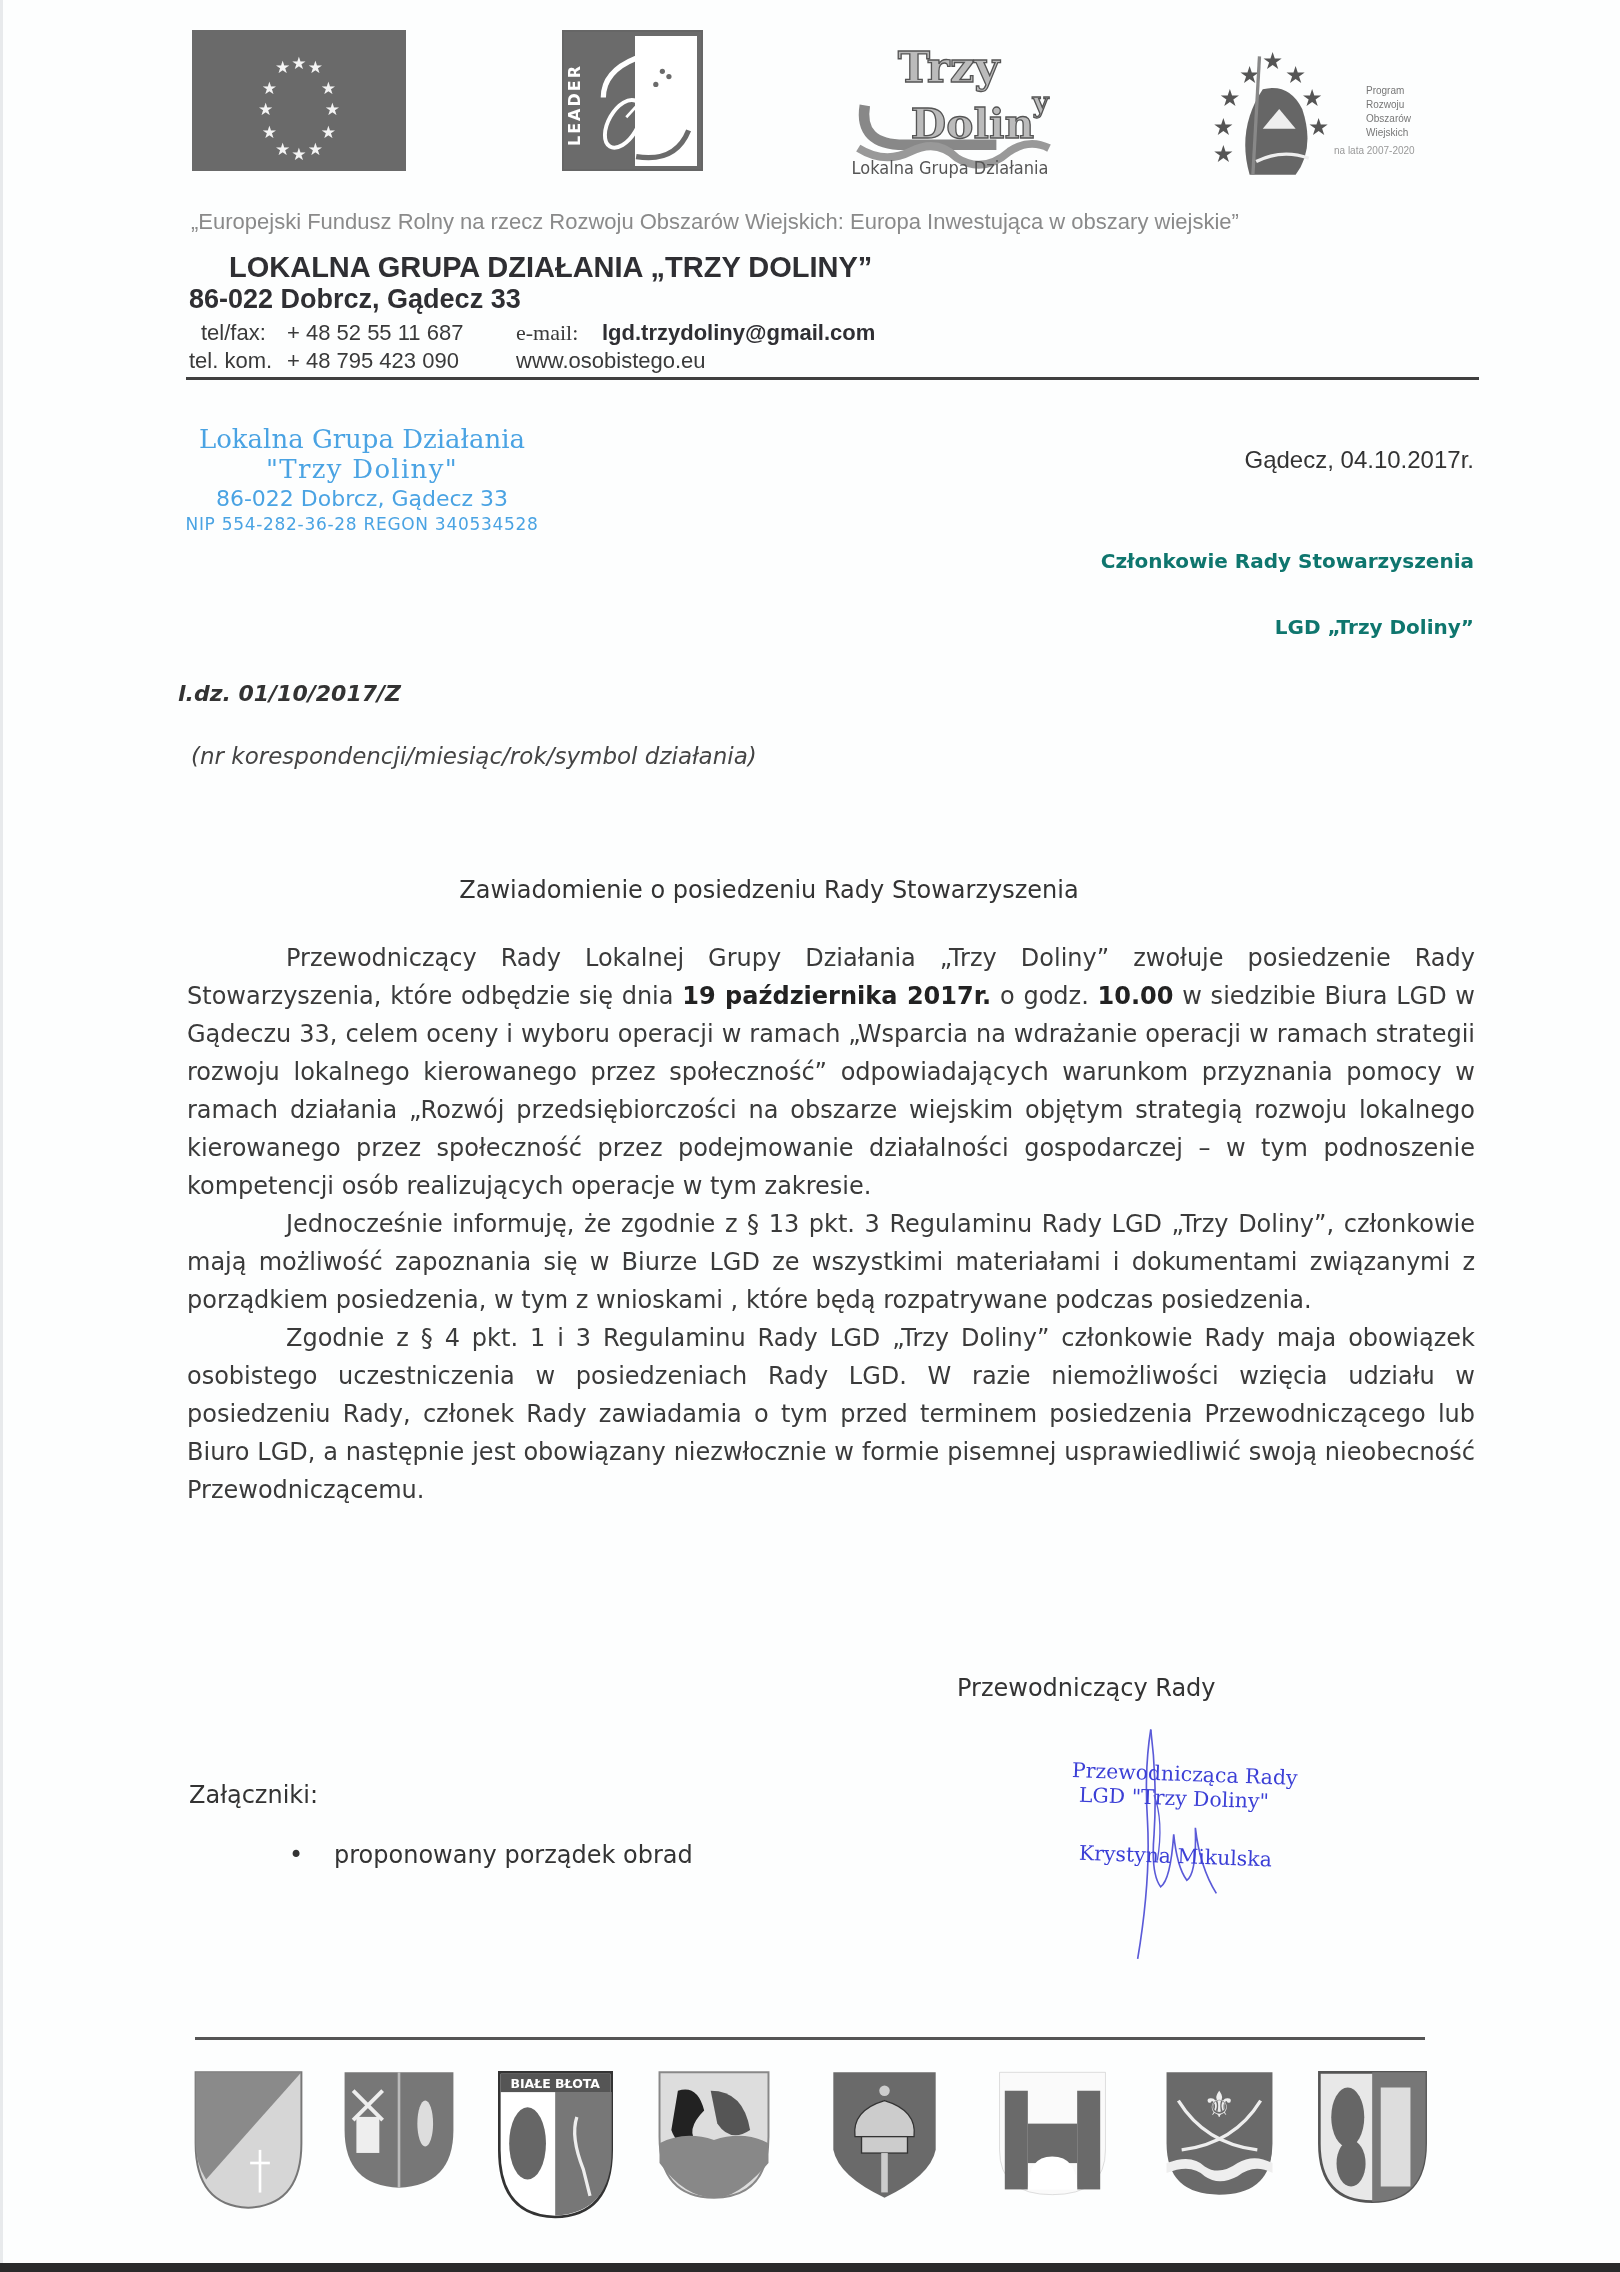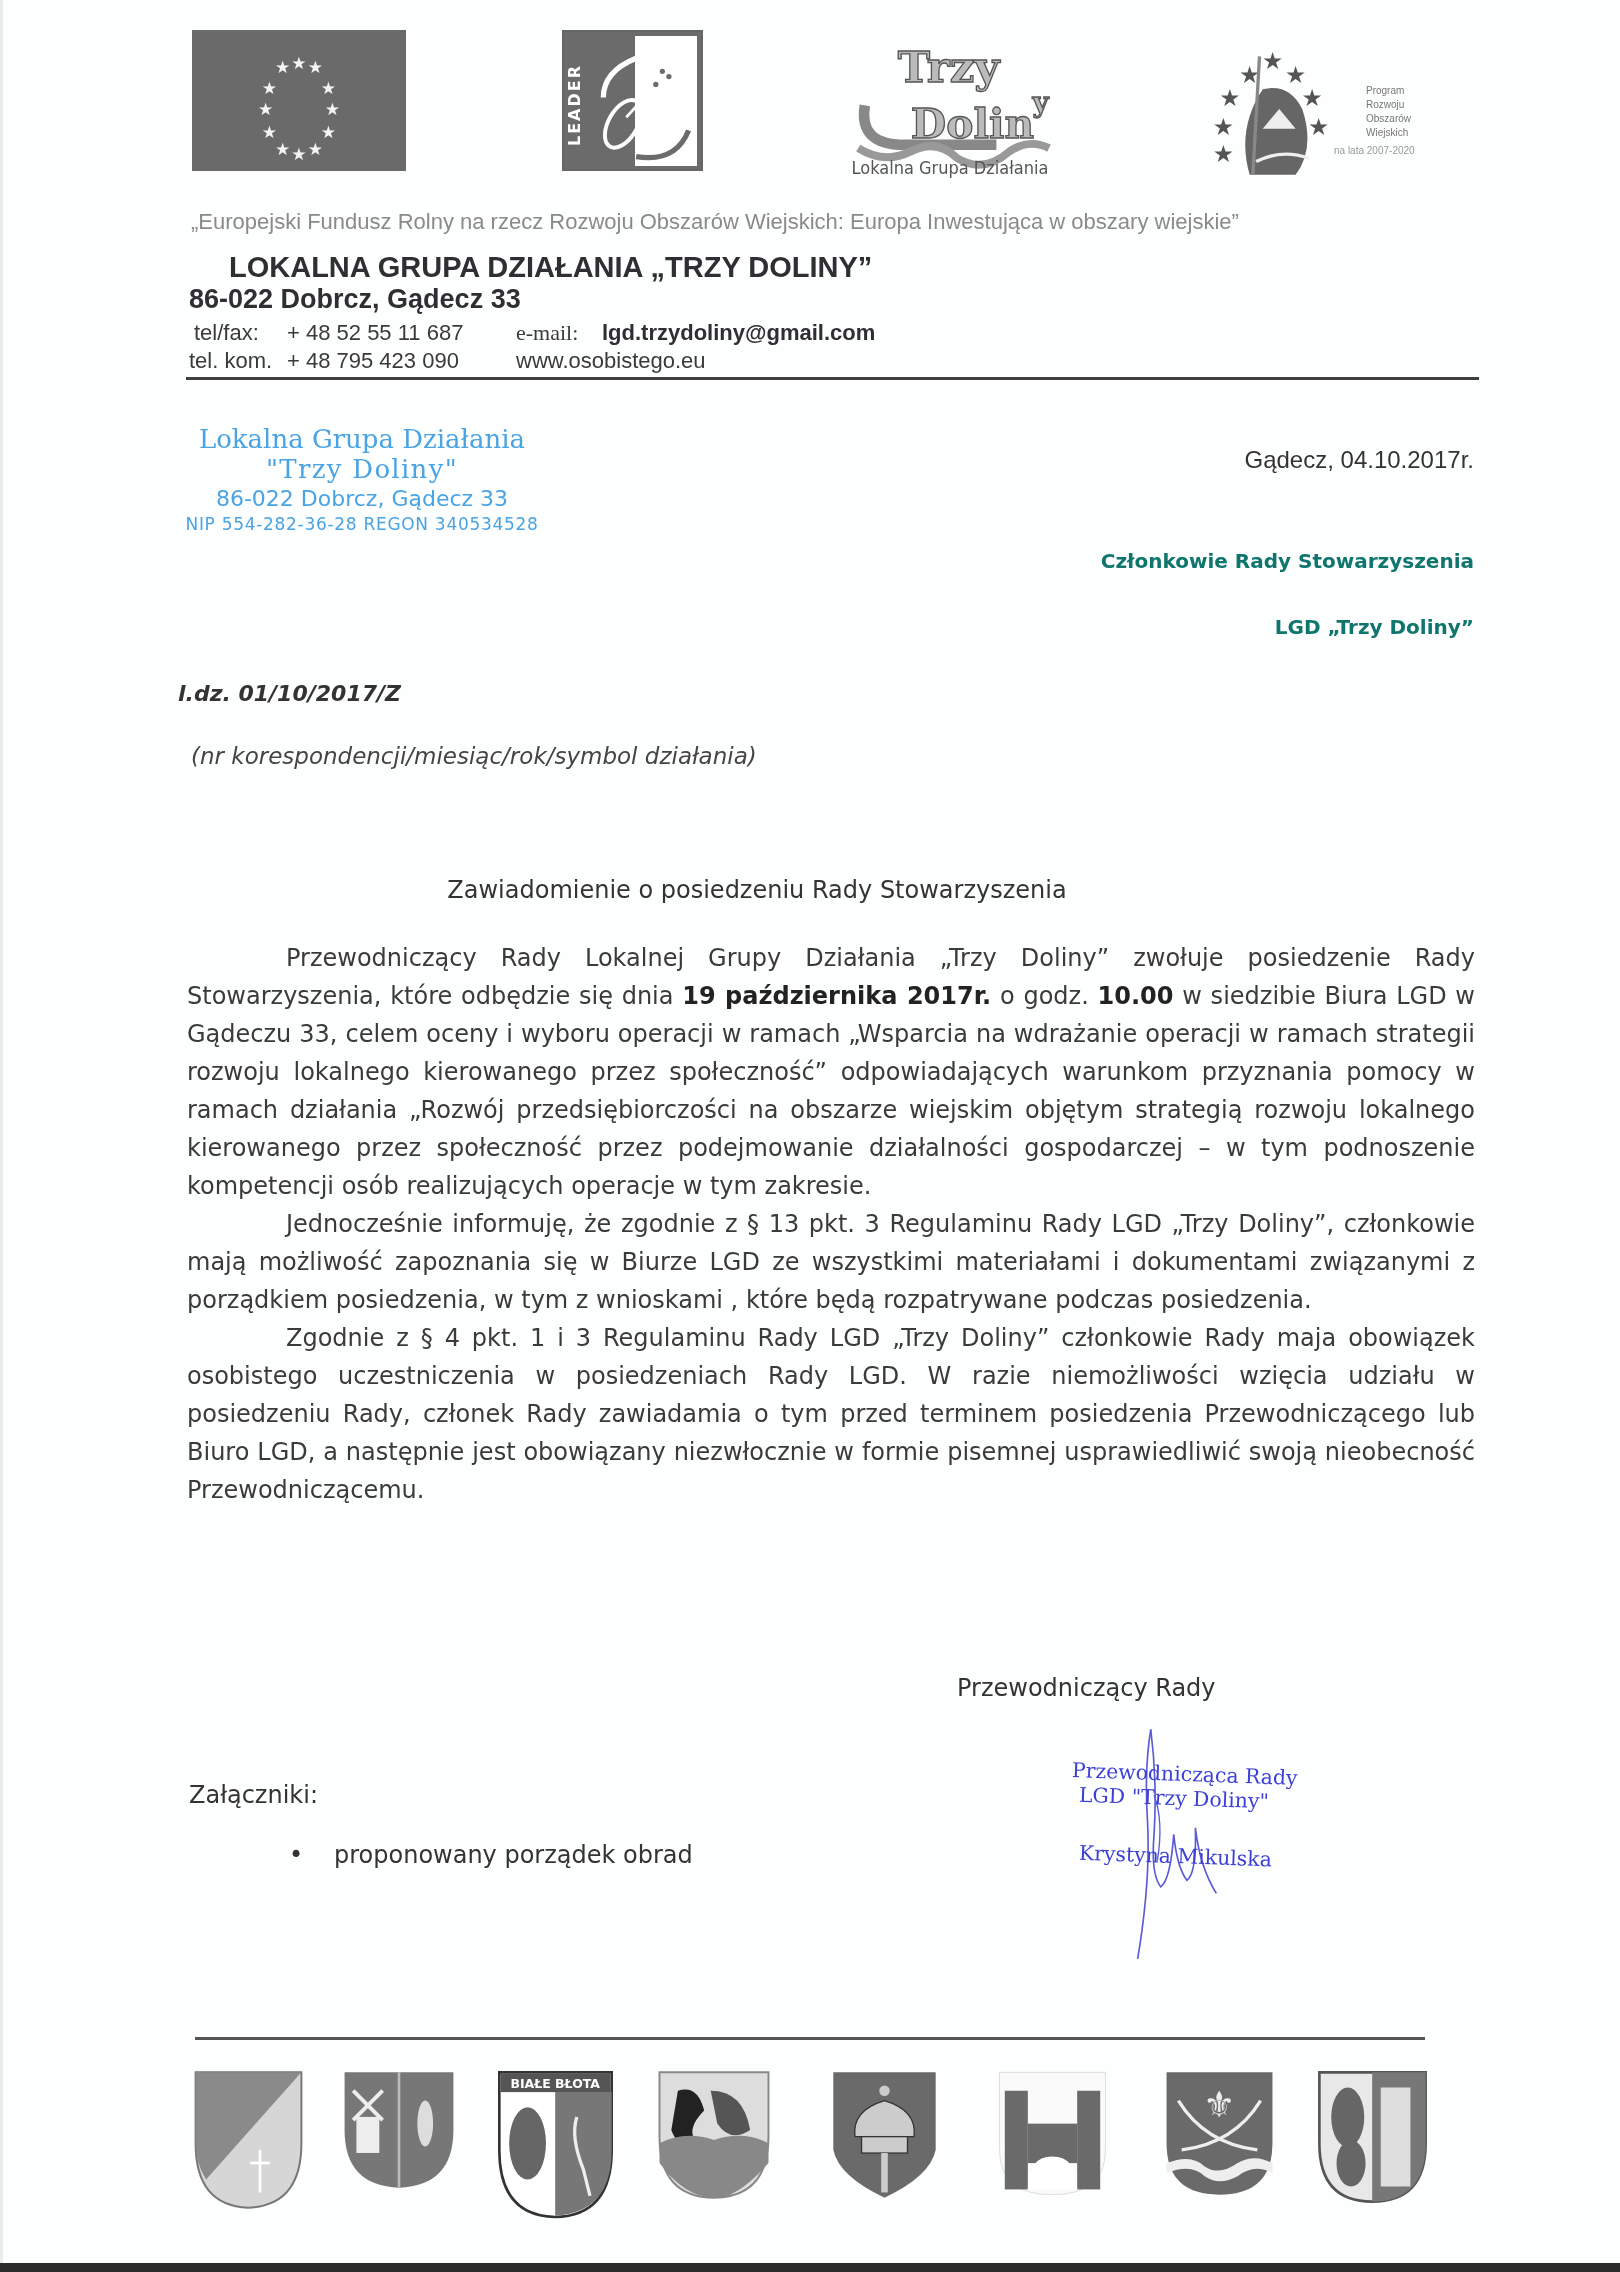--- a/index.html
+++ b/index.html
@@ -24,21 +24,21 @@
   .stamp .s1 { font-family: "DejaVu Serif", serif; font-size: 26px; line-height: 30px; }
   .stamp .s2 { font-family: "DejaVu Serif", serif; font-size: 26px; line-height: 30px; letter-spacing: 1.3px; }
   .stamp .s3 { font-family: "DejaVu Sans", sans-serif; font-size: 22px; line-height: 29px; }
   .stamp .s4 { font-family: "DejaVu Sans", sans-serif; font-size: 17px; line-height: 22.4px; letter-spacing: 0.7px; }
 
   .date-place { right: 146px; top: 446px; font-family: "Liberation Sans", sans-serif; font-size: 24px; color: #333; white-space: nowrap; }
   .recipient { right: 146px; font-family: "DejaVu Sans", sans-serif; font-weight: bold; font-size: 20px; color: #0f766e; white-space: nowrap; }
   .ref-number { left: 178px; top: 681px; font-family: "DejaVu Sans", sans-serif; font-weight: bold; font-style: italic; font-size: 22px; color: #333; text-align: center; }
   .ref-hint { left: 191px; top: 743px; font-family: "DejaVu Sans", sans-serif; font-style: italic; font-size: 23px; color: #444; }
 
-  .title { left: 4px; width: 1388px; top: 876px; text-align: center; font-family: "DejaVu Sans", sans-serif; font-size: 24px; color: #333; }
+  .title { left: 16px; width: 1388px; top: 876px; text-align: center; font-family: "DejaVu Sans", sans-serif; font-size: 24px; color: #333; }
   .title span { position: relative; left: 59px; }
 
   .body { left: 187px; width: 1288px; top: 939px; font-family: "DejaVu Sans", sans-serif; font-size: 24px; line-height: 38px; color: #3a3a3a; text-align: justify; }
   .body p { margin: 0; text-indent: 99px; }
   .body b { color: #222; }
 
   .sign-title { left: 957px; top: 1674px; font-family: "DejaVu Sans", sans-serif; font-size: 24px; color: #333; }
   .attachments-label { left: 189px; top: 1781px; font-family: "DejaVu Sans", sans-serif; font-size: 24px; color: #333; }
   .attachments-list { left: 276px; top: 1841px; margin: 0; padding: 0; list-style: none; font-family: "DejaVu Sans", sans-serif; font-size: 24px; color: #333; }
   .attachments-list li { position: relative; padding-left: 58px; }
@@ -127,21 +127,21 @@
   <div>Rozwoju</div>
   <div>Obszarów</div>
   <div>Wiejskich</div>
 </div>
 <div class="prow-years">na lata 2007-2020</div>
 
 <div class="abs funding-line">„Europejski Fundusz Rolny na rzecz Rozwoju Obszarów Wiejskich: Europa Inwestująca w obszary wiejskie”</div>
 <div class="abs org-name">LOKALNA GRUPA DZIAŁANIA  „TRZY DOLINY”</div>
 <div class="abs org-address">86-022 Dobrcz, Gądecz 33</div>
 
-<div class="abs contact" style="left:194px;top:320px;">tel/fax:</div>
+<div class="abs contact" style="left:201px;top:320px;">tel/fax:</div>
 <div class="abs contact" style="left:287px;top:320px;">+ 48 52 55 11 687</div>
 <div class="abs contact" style="left:516px;top:320px;font-family:Liberation Serif, serif;">e-mail:</div>
 <a class="abs contact" style="left:602px;top:320px;font-weight:bold;color:#2f2f33;text-decoration:none;">lgd.trzydoliny@gmail.com</a>
 <div class="abs contact" style="left:189px;top:348px;">tel. kom.</div>
 <div class="abs contact" style="left:287px;top:348px;">+ 48 795 423 090</div>
 <a class="abs contact" style="left:516px;top:348px;color:#3a3a3a;text-decoration:none;">www.osobistego.eu</a>
 
 <div class="abs header-rule"></div>
 
 <div class="abs stamp">

